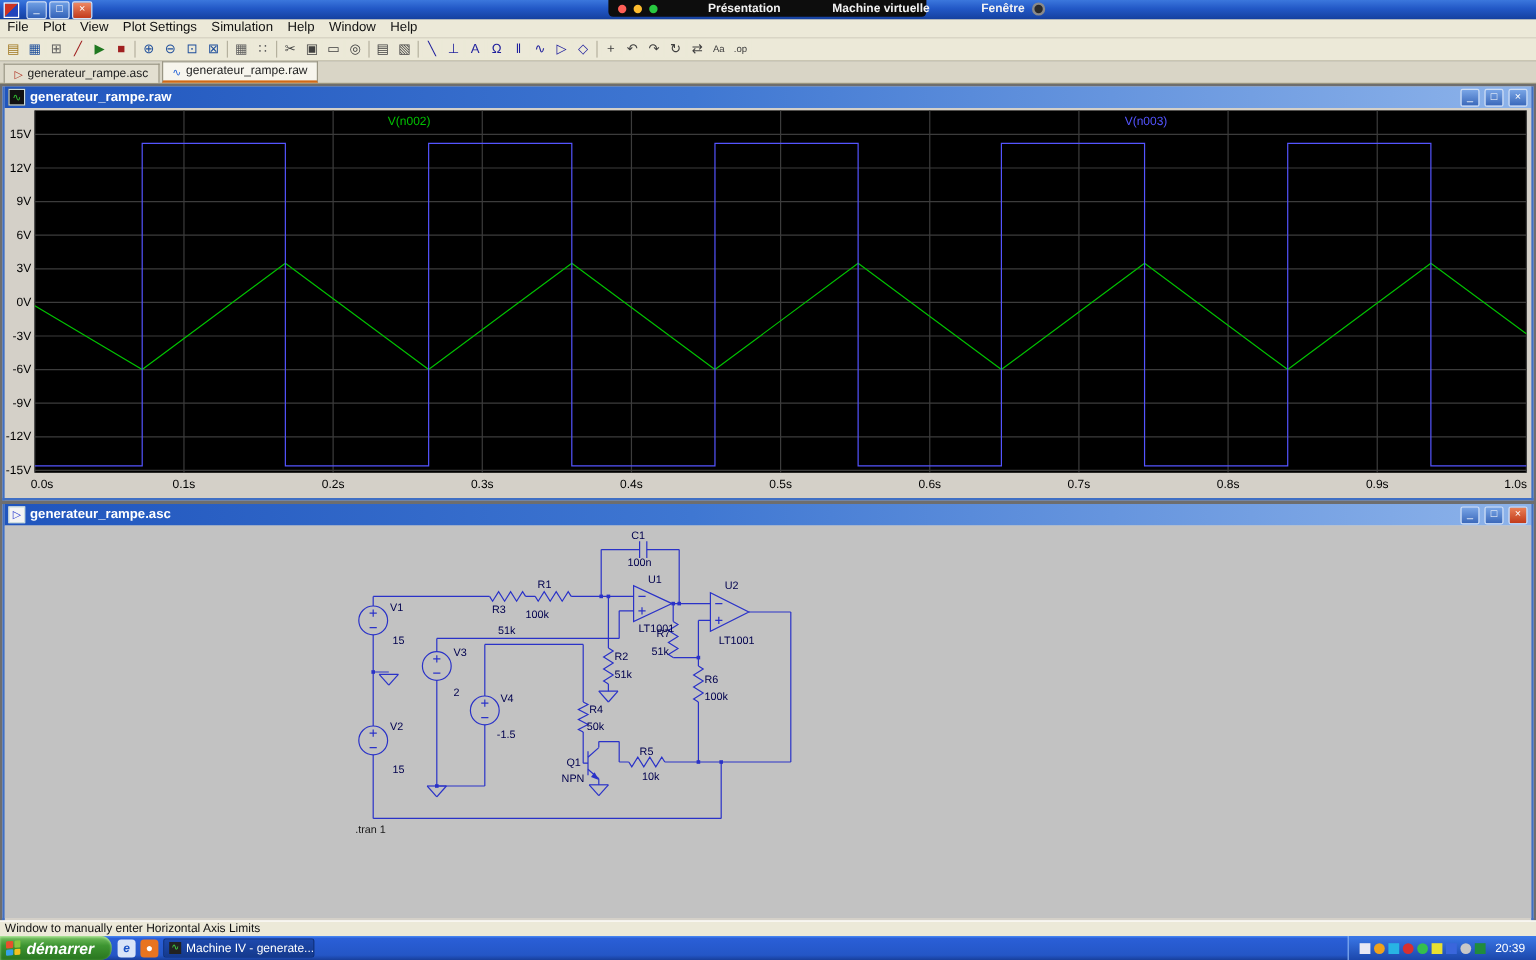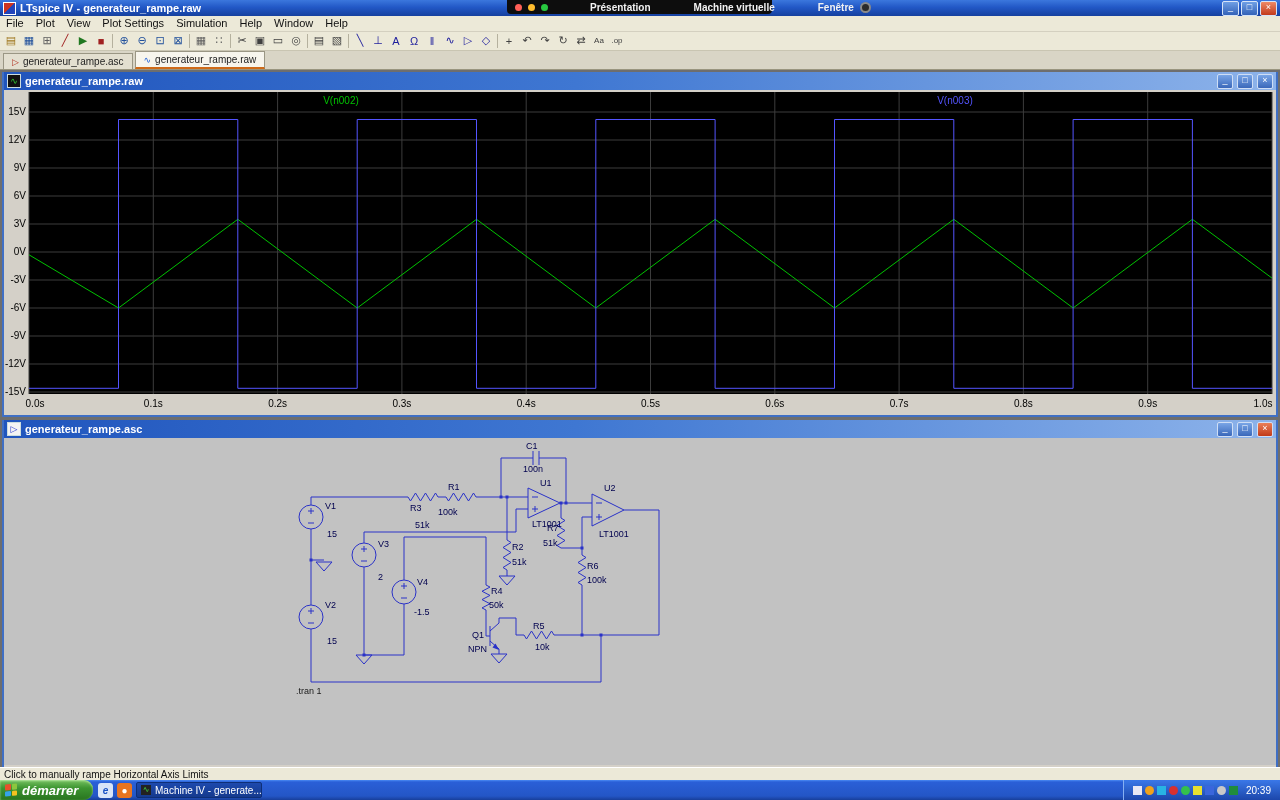--- a/index.html
+++ b/index.html
@@ -59,21 +59,20 @@
   .task-ico{width:10px;height:10px;background:#222;color:#4d4;font-size:8px;line-height:10px;text-align:center;flex:0 0 auto;}
   #tray{position:absolute;right:0;top:0;height:20px;background:linear-gradient(180deg,#3a78e8,#1c47ab);border-left:1px solid #86b0f2;display:flex;align-items:center;gap:3px;padding:0 9px;}
   .tray-ico{width:9px;height:9px;flex:0 0 auto;}
   #clock{color:#fff;font-size:10px;margin-left:5px;}
 </style>
 </head>
 <body>
 
 <div id="titlebar">
   <div id="app-icon"></div>
-  <div id="app-title">LTspice IV - generateur_rampe.raw</div>
   <div class="sysbtn">_</div>
   <div class="sysbtn">□</div>
   <div class="sysbtn close">×</div>
 </div>
 
 <div id="vmbar">
   <span class="tl" style="background:#ff5f57"></span>
   <span class="tl" style="background:#febc2e"></span>
   <span class="tl" style="background:#28c840"></span>
   <span id="vm-items">
@@ -395,21 +394,21 @@
           </g>
           <text x="413" y="147" class="sch-t">V4</text>
           <text x="410" y="177" class="sch-t">-1.5</text>
           <text x="292" y="256" class="sch-d">.tran 1</text>
         </svg>
     </div>
   </div>
 
 </div>
 
-<div id="statusbar">Click to manually rampe Horizontal Axis Limits</div>
+<div id="statusbar">Window to manually enter Horizontal Axis Limits</div>
 
 <div id="taskbar">
   <div id="start-btn">
     <span id="flag">
         <span style="background:#e8502c"></span>
         <span style="background:#8cc63e"></span>
         <span style="background:#35a3e8"></span>
         <span style="background:#f4c220"></span>
       </span>
     <span>démarrer</span>

